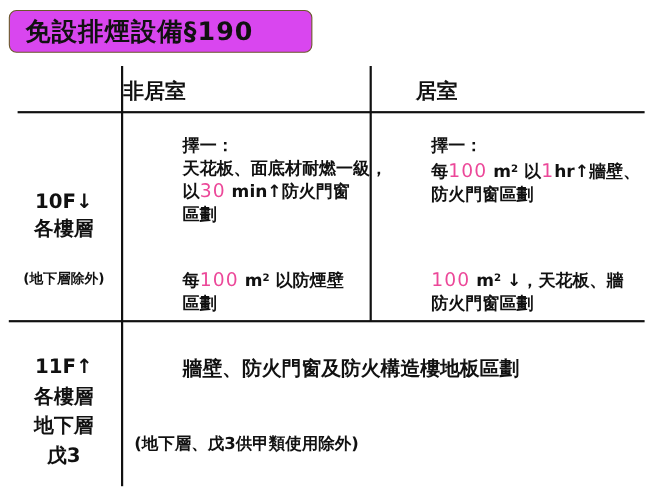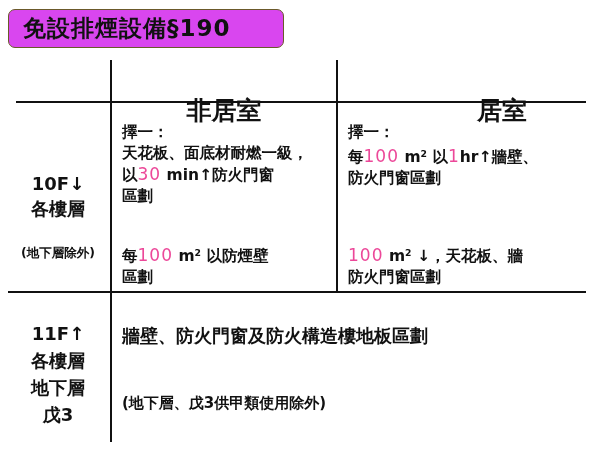--- a/index.html
+++ b/index.html
@@ -34,44 +34,43 @@
     }
     .line { position: absolute; background: #111111; }
     .vline-main { left: 110px; top: 60px; width: 2px; height: 382px; }
     .vline-mid  { left: 336px; top: 60px; width: 2px; height: 232px; }
     .hline-1 { left: 16px; top: 101px; width: 570px; height: 2px; }
     .hline-2 { left: 8px;  top: 291px; width: 578px; height: 2px; }
 
     .col-head {
       position: absolute;
       top: 70px;
-      font-size: 25px;
+      font-size: 19px;
       font-weight: bold;
-      text-align: center;
-      margin-top: 24px;
     }
     .col-head.nonres { left: 112px; width: 224px; }
     .col-head.res    { left: 338px; width: 248px; padding-left: 40px; }
 
     .row-head {
       position: absolute;
       text-align: center;
       font-size: 18px;
       line-height: 25px;
       font-weight: bold;
     }
     .row-head.r1 { left: 10px; top: 171px; width: 96px; }
     .row-head.r1-note { position:absolute; left: 6px; top: 240px; width: 104px; font-size: 12.5px; font-weight: bold; text-align:center; }
     .row-head.r2 { left: 10px; top: 320px; width: 96px; line-height: 27px; }
 
     .cell {
       position: absolute;
       font-size: 15.5px;
       line-height: 21px;
       font-weight: bold;
+      margin-left: 44px;
     }
     .cell p { margin: 0; }
     .c-nr-top { left: 122px; top: 122px; width: 214px; }
     .c-nr-bot { left: 122px; top: 242px; width: 214px; }
     .c-r-top  { left: 348px; top: 122px; width: 240px; }
     .c-r-bot  { left: 348px; top: 242px; width: 240px; }
     .c-full   { left: 122px; top: 323px; width: 470px; font-size: 18px; line-height: 26px; }
     .c-full-note { position:absolute; left: 122px; top: 394px; width: 470px; font-size: 15px; font-weight: bold; }
     .red { color: #ec4899; font-weight: normal; font-size: 1.1em; letter-spacing: 1px; }
     sup { font-size: 0.6em; vertical-align: 0.5em; }

